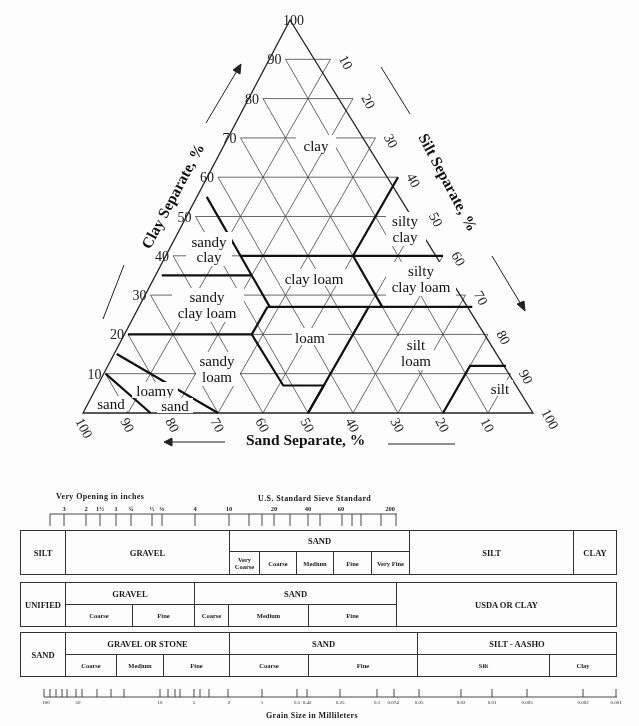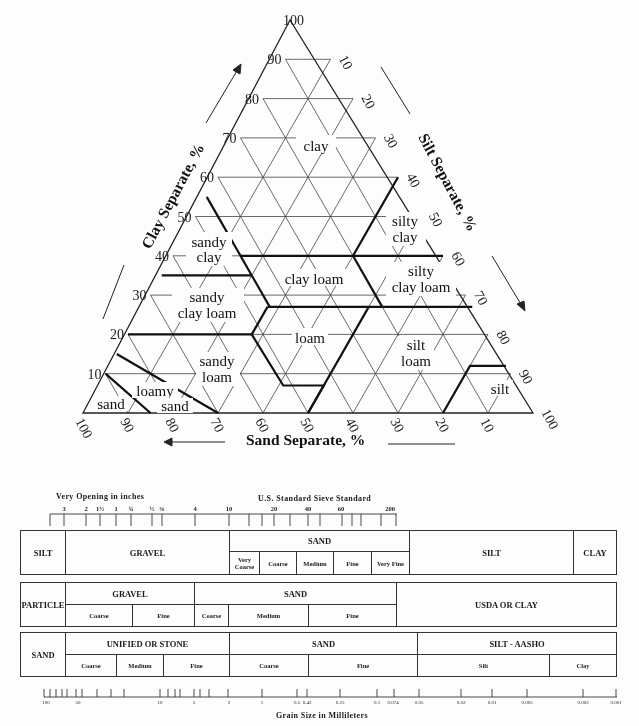--- a/index.html
+++ b/index.html
@@ -252,21 +252,21 @@
         <col style="width:45px">
         <col style="width:67px">
         <col style="width:62px">
         <col style="width:34px">
         <col style="width:80px">
         <col style="width:88px">
         <col style="width:220px">
       </colgroup>
     <tbody>
         <tr style="height:22px">
-      <td rowspan="2" class="rowhdr">PARTICLE</td>
+      <td rowspan="2" class="rowhdr">UNIFIED</td>
       <td colspan="2" class="big">GRAVEL</td>
       <td colspan="3" class="big">SAND</td>
       <td rowspan="2" class="big">USDA OR CLAY</td>
     </tr>
     <tr style="height:22px">
       <td class="sm">Coarse</td>
       <td class="sm">Fine</td>
       <td class="sm">Coarse</td>
       <td class="sm">Medium</td>
       <td class="sm">Fine</td>
@@ -281,21 +281,21 @@
         <col style="width:47px">
         <col style="width:66px">
         <col style="width:79px">
         <col style="width:109px">
         <col style="width:132px">
         <col style="width:67px">
       </colgroup>
     <tbody>
         <tr style="height:22px">
       <td rowspan="2" class="rowhdr">SAND</td>
-      <td colspan="3" class="big">UNIFIED OR STONE</td>
+      <td colspan="3" class="big">GRAVEL OR STONE</td>
       <td colspan="2" class="big">SAND</td>
       <td colspan="2" class="big">SILT - AASHO</td>
     </tr>
     <tr style="height:22px">
       <td class="sm">Coarse</td>
       <td class="sm">Medium</td>
       <td class="sm">Fine</td>
       <td class="sm">Coarse</td>
       <td class="sm">Fine</td>
       <td class="sm">Silt</td>
@@ -351,14 +351,14 @@
       <div class="gtick-label" style="left: 340px; top: 240px;">0.25</div>
       <div class="gtick-label" style="left: 377px; top: 240px;">0.1</div>
       <div class="gtick-label" style="left: 393px; top: 240px;">0.074</div>
       <div class="gtick-label" style="left: 419px; top: 240px;">0.05</div>
       <div class="gtick-label" style="left: 461px; top: 240px;">0.02</div>
       <div class="gtick-label" style="left: 492px; top: 240px;">0.01</div>
       <div class="gtick-label" style="left: 527px; top: 240px;">0.005</div>
       <div class="gtick-label" style="left: 583px; top: 240px;">0.002</div>
       <div class="gtick-label" style="left: 616px; top: 240px;">0.001</div>
     </div>
-  <div class="axis-label" style="left:276px;top:251px;">Grain Size in Millileters</div>
+  <div class="axis-label" style="left:266px;top:251px;">Grain Size in Millileters</div>
 </div>
 
 </body></html>

